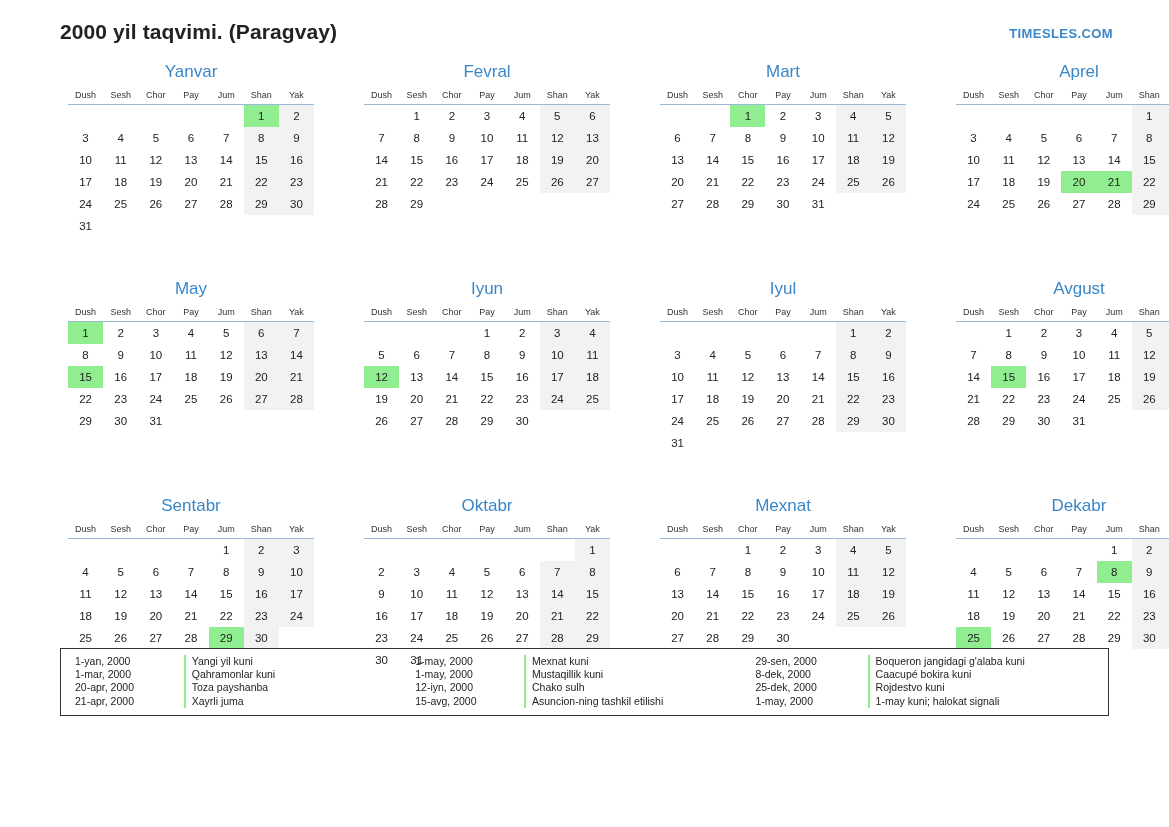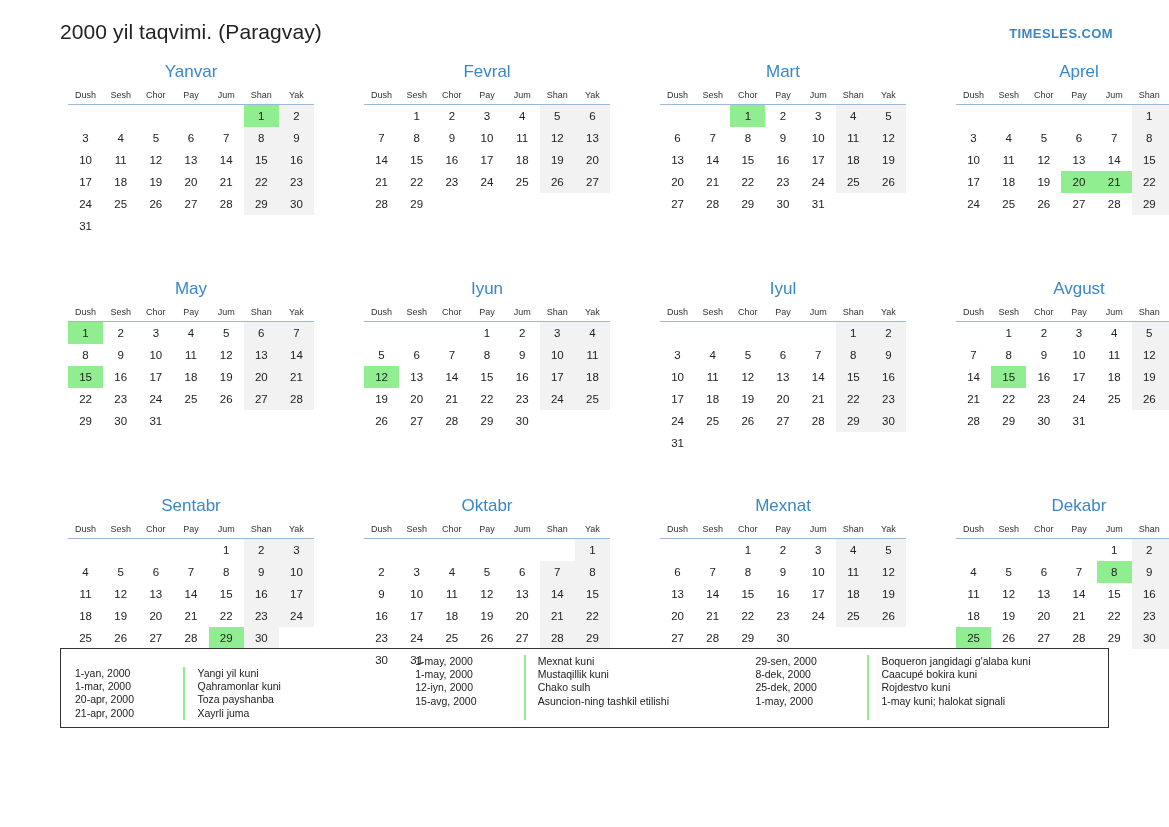--- a/index.html
+++ b/index.html
@@ -22,21 +22,21 @@
   }
   .header {
     display: flex;
     align-items: flex-start;
     justify-content: space-between;
     padding: 20px 56px 0 60px;
   }
   .title {
     font-size: 21px;
     color: #222222;
-    font-weight: normal;
+    font-weight: bold;
     letter-spacing: 0.1px;
   }
   .brand {
     font-size: 13px;
     color: #3a87c8;
     letter-spacing: 0.4px;
     margin-top: 6px;
     font-weight: bold;
   }
   .grid {
@@ -106,21 +106,21 @@
     color: #222222;
     width: 132px;
     padding-left: 6px;
     box-sizing: border-box;
   }
   .legend-names {
     font-size: 10.5px;
     line-height: 13.2px;
     color: #222222;
     border-left: 2px solid #90ee90;
-    padding-left: 12px;
+    padding-left: 6px;
     box-sizing: border-box;
     width: 260px;
   }
   .legend-names div, .legend-dates div { white-space: nowrap; }
 </style>
 </head>
 <body>
 
 <div class="page">
 
@@ -909,21 +909,21 @@
               <td>29</td>
               <td class="we">30</td>
               <td class="we">31</td>
             </tr>
           </tbody>
         </table>
       </div>
     </div>
 
   <div class="legend">
-      <div class="legend-col" style="width: 33%; margin-top: 12px;">
+      <div class="legend-col" style="width: 33%;">
         <div class="legend-dates">
           <div>1-yan, 2000</div>
           <div>1-mar, 2000</div>
           <div>20-apr, 2000</div>
           <div>21-apr, 2000</div>
         </div>
         <div class="legend-names">
           <div>Yangi yil kuni</div>
           <div>Qahramonlar kuni</div>
           <div>Toza payshanba</div>

